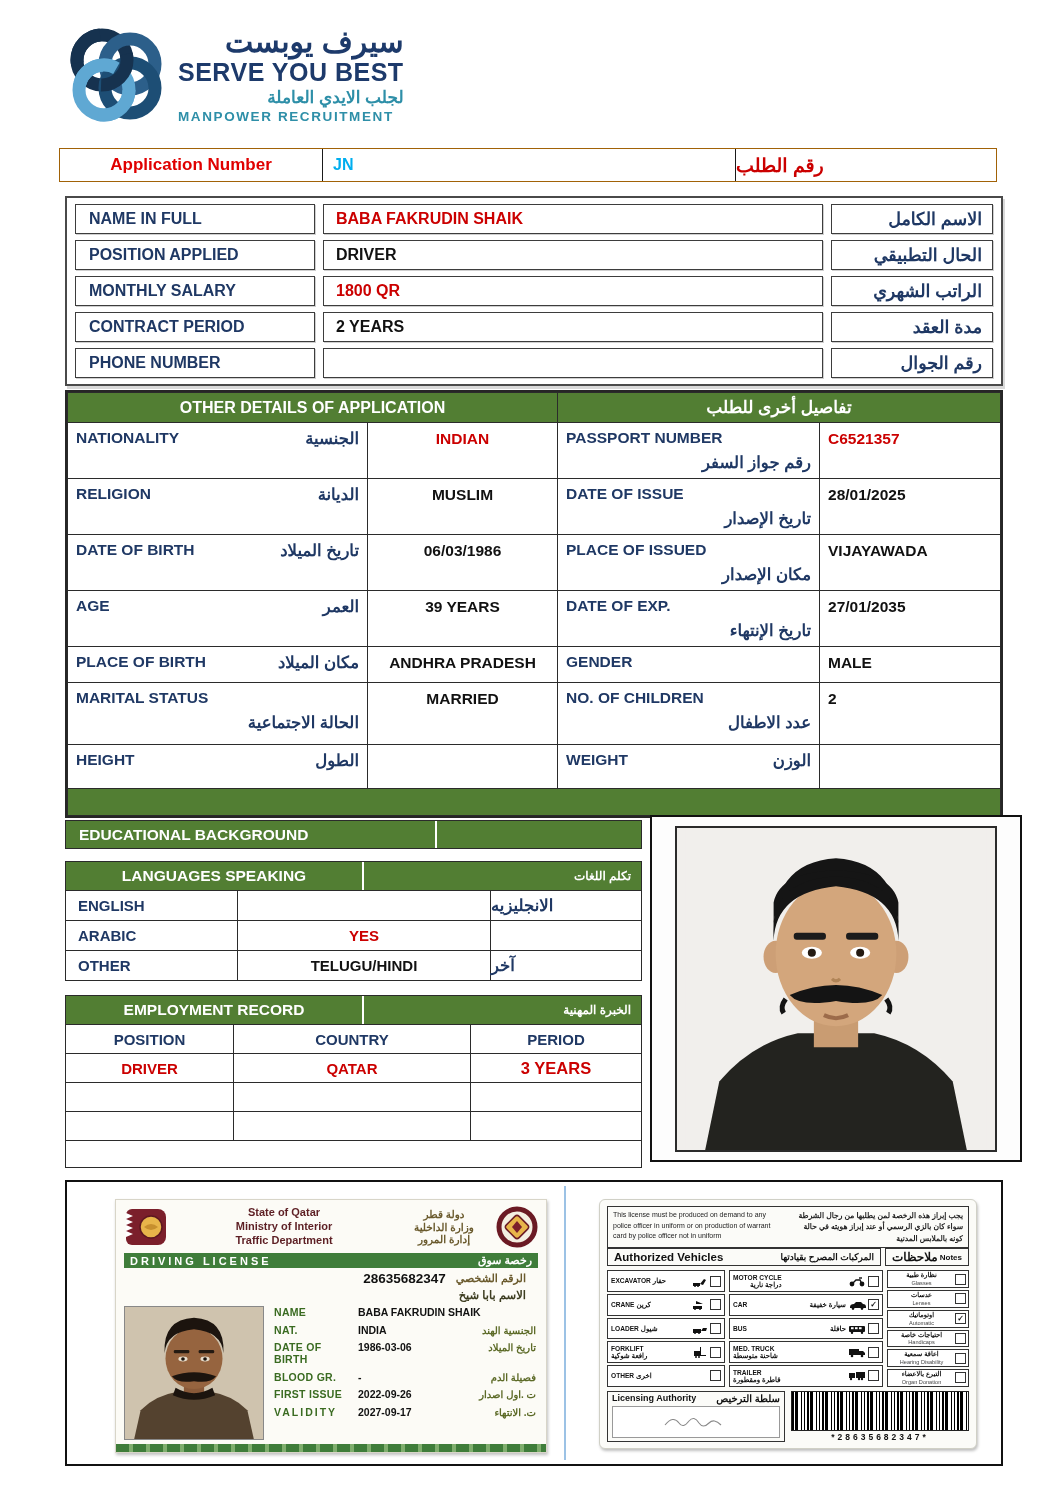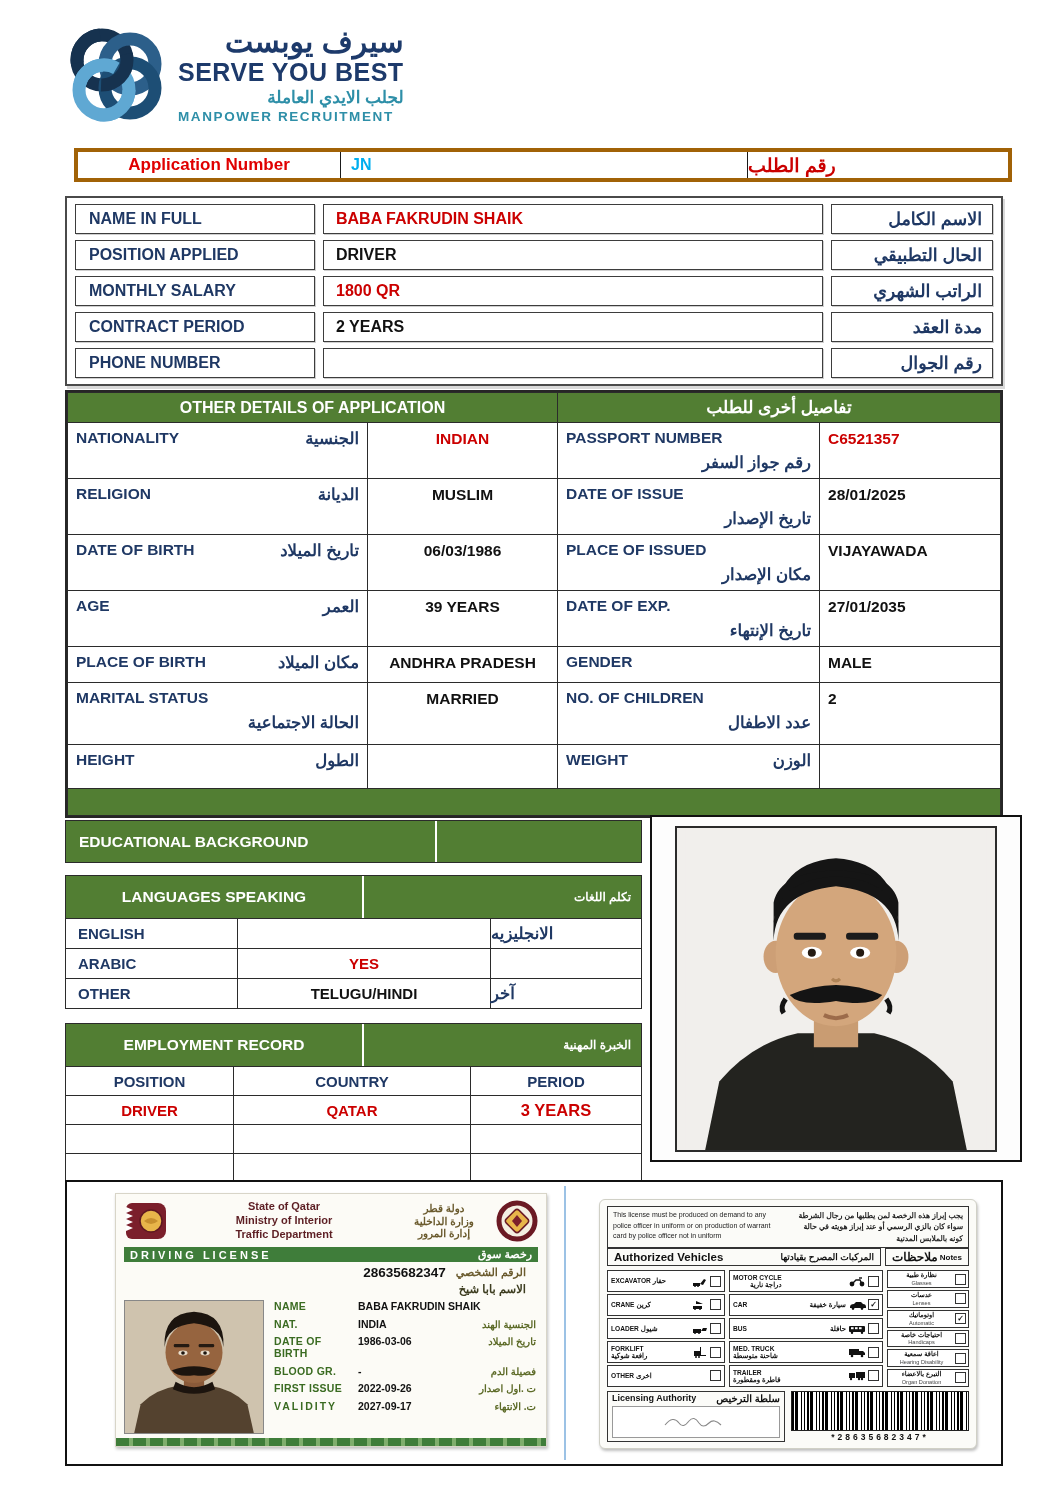--- a/index.html
+++ b/index.html
@@ -10,22 +10,22 @@
   
   .logo-block{position:absolute;left:64px;top:20px;display:flex;align-items:center;gap:10px;}
   .logo-knot{width:104px;height:110px;}
   .logo-text{display:flex;flex-direction:column;line-height:1.05;}
   .logo-ar{font-size:30px;font-weight:bold;color:#1d3a6b;text-align:right;direction:rtl;letter-spacing:1px;}
   .logo-en{font-size:25px;font-weight:bold;color:#1d3a6b;letter-spacing:.5px;margin-top:2px;}
   .logo-ar2{font-size:17px;font-weight:bold;color:#2e8fa8;text-align:right;direction:rtl;margin-top:4px;letter-spacing:2px;}
   .logo-en2{font-size:13.5px;font-weight:bold;color:#2e8fa8;letter-spacing:1.6px;margin-top:3px;}
 
   
-  .app-row{position:absolute;left:74px;top:148px;width:938px;height:34px;display:flex;
-           border:4px solid #a16207;box-sizing:border-box;background:#fff;}
+  .app-row{position:absolute;left:59px;top:148px;width:938px;height:34px;display:flex;
+           border:1px solid #a16207;box-sizing:border-box;background:#fff;}
   .app-lab{width:262px;display:flex;align-items:center;justify-content:center;
            border-right:1.6px solid #1a1a1a;color:#e00000;font-weight:bold;font-size:17px;}
   .app-val{flex:1;display:flex;align-items:center;padding-left:10px;color:#00AEEF;font-weight:bold;
            font-size:16px;border-right:1.6px solid #1a1a1a;}
   .app-ar{width:250px;display:flex;align-items:center;justify-content:flex-end;padding-right:10px;
           color:#CB0000;font-weight:bold;font-size:19px;direction:rtl;}
 
   
   .t1-wrap{position:absolute;left:65px;top:196px;width:938px;border:2px solid #4a4a4a;
            box-sizing:border-box;background:#fff;box-shadow:2px 3px 0 #d9d9d9;}
@@ -50,21 +50,21 @@
   .t2 .line .ar{direction:rtl;font-size:16.5px;}
   .t2 .stack .line{flex-direction:column;}
   .t2 .stack .line .ar{align-self:flex-end;margin-top:6px;}
   .t2 .valcell{text-align:center;font-weight:bold;font-size:15.5px;vertical-align:top;padding-top:7px;color:#111;}
   .t2 .h56{height:56px;} .t2 .h36{height:36px;} .t2 .h62{height:62px;} .t2 .h30{height:44px;}
   .t2 td.gfoot{background:#527E33;height:27px;border-top:1.5px solid #2b2b2b;}
 
   
   .mid{position:absolute;left:65px;top:820px;width:938px;height:352px;}
   .leftcol{width:577px;}
-  .gbar{background:#527E33;height:43px;display:flex;align-items:stretch;color:#fff;font-weight:bold;
+  .gbar{background:#527E33;height:29px;display:flex;align-items:stretch;color:#fff;font-weight:bold;
         font-size:15.5px;border:1.8px solid #2b2b2b;box-sizing:border-box;}
   .gbar .gc1{display:flex;align-items:center;justify-content:center;border-right:2px solid #fff;}
   .gbar .gleft{justify-content:flex-start;padding-left:13px;}
   .gbar .gsp{flex:1;}
   .gbar .gar{display:flex;align-items:center;padding-right:10px;direction:rtl;font-size:12px;}
   .box{border:1.8px solid #2b2b2b;box-sizing:border-box;background:#fff;}
   .lrow{display:flex;border-top:1.4px solid #2b2b2b;height:29px;align-items:stretch;}
   .lrow:first-child{border-top:none;}
   .lc1{width:172px;border-right:1.4px solid #2b2b2b;display:flex;align-items:center;padding-left:12px;
        color:#1F3864;font-weight:bold;font-size:15px;box-sizing:border-box;}
@@ -78,21 +78,21 @@
 
   
   .photo-box{position:absolute;left:585px;top:-5px;width:372px;height:347px;border:2.5px solid #111;
              box-sizing:border-box;background:#fdfdfd;display:flex;align-items:center;justify-content:center;}
   .photo-frame{width:318px;height:322px;border:2px solid #2b2b2b;background:#f1efec;overflow:hidden;}
 
   
   .bottom-box{position:absolute;left:65px;top:1180px;width:938px;height:286px;border:2.5px solid #111;
               box-sizing:border-box;background:#fff;}
   .vdiv{position:absolute;left:497px;top:4px;bottom:4px;width:1.6px;background:#9cc2e5;}
-  .lic-front{position:absolute;left:48px;top:11px;width:432px;height:254px;background:#fcfbf6;
+  .lic-front{position:absolute;left:48px;top:17px;width:432px;height:254px;background:#fcfbf6;
              border:1px solid #d8d5c8;box-shadow:1px 2px 3px rgba(0,0,0,.25);box-sizing:border-box;
              padding:5px 8px 0 8px;display:flex;flex-direction:column;}
   .lf-header{display:flex;align-items:center;gap:6px;}
   .lf-entext{color:#5d1f24;font-weight:bold;font-size:11px;line-height:1.25;text-align:center;flex:1;}
   .lf-artext{color:#6b5b2e;font-weight:bold;font-size:10.5px;line-height:1.2;text-align:center;direction:rtl;width:92px;}
   .lf-band{background:#3f7d3a;height:17px;display:flex;align-items:center;justify-content:space-between;
            padding:0 6px;margin-top:4px;color:#fff;font-weight:bold;}
   .lf-band .en{font-size:11px;letter-spacing:3px;}
   .lf-band .ar{font-size:11px;direction:rtl;letter-spacing:1px;}
   .lf-number{display:flex;justify-content:flex-end;align-items:center;gap:10px;margin-top:3px;padding-right:12px;}

